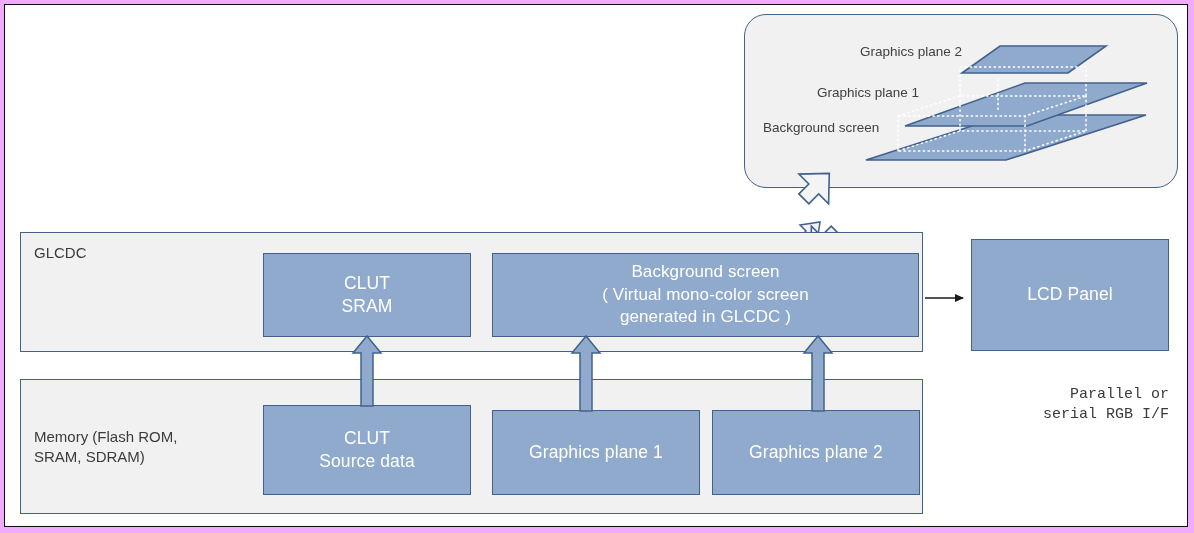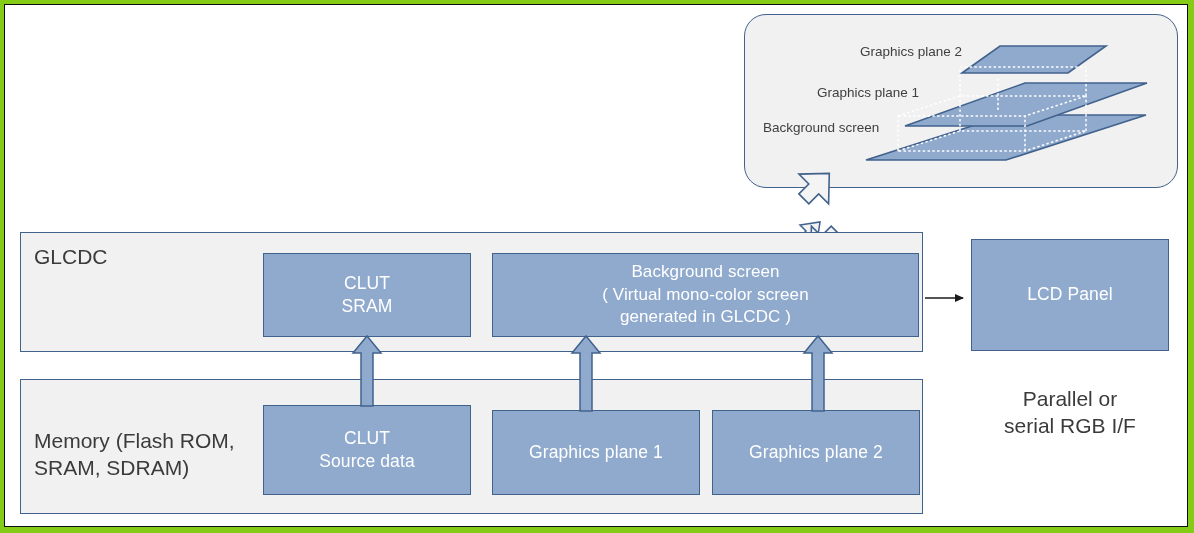--- a/index.html
+++ b/index.html
@@ -8,21 +8,21 @@
     padding: 0;
     background: #ffffff;
   }
   body {
     font-family: "Liberation Sans", sans-serif;
   }
   #canvas {
     position: relative;
     width: 1194px;
     height: 533px;
-    background: #84cc16;
+    background: #f0abfc;
     overflow: hidden;
   }
 
   
   .outer-frame {
     position: absolute;
     left: 4px;
     top: 4px;
     width: 1184px;
     height: 523px;
@@ -60,26 +60,27 @@
     font-size: 17.5px;
     line-height: 1.32;
     letter-spacing: 0.1px;
     white-space: pre-line;
   }
 
   
   .label {
     position: absolute;
     color: #3b3b3b;
-    font-size: 21px;
+    font-size: 15px;
     line-height: 1.3;
     white-space: pre-line;
   }
   .label.center {
-    text-align: center;
+    text-align: right;
+    font-family: Liberation Mono, monospace;
   }
 
   
   .stack-label {
     position: absolute;
     color: #404040;
     font-size: 13.5px;
     line-height: 1.2;
     white-space: nowrap;
   }

